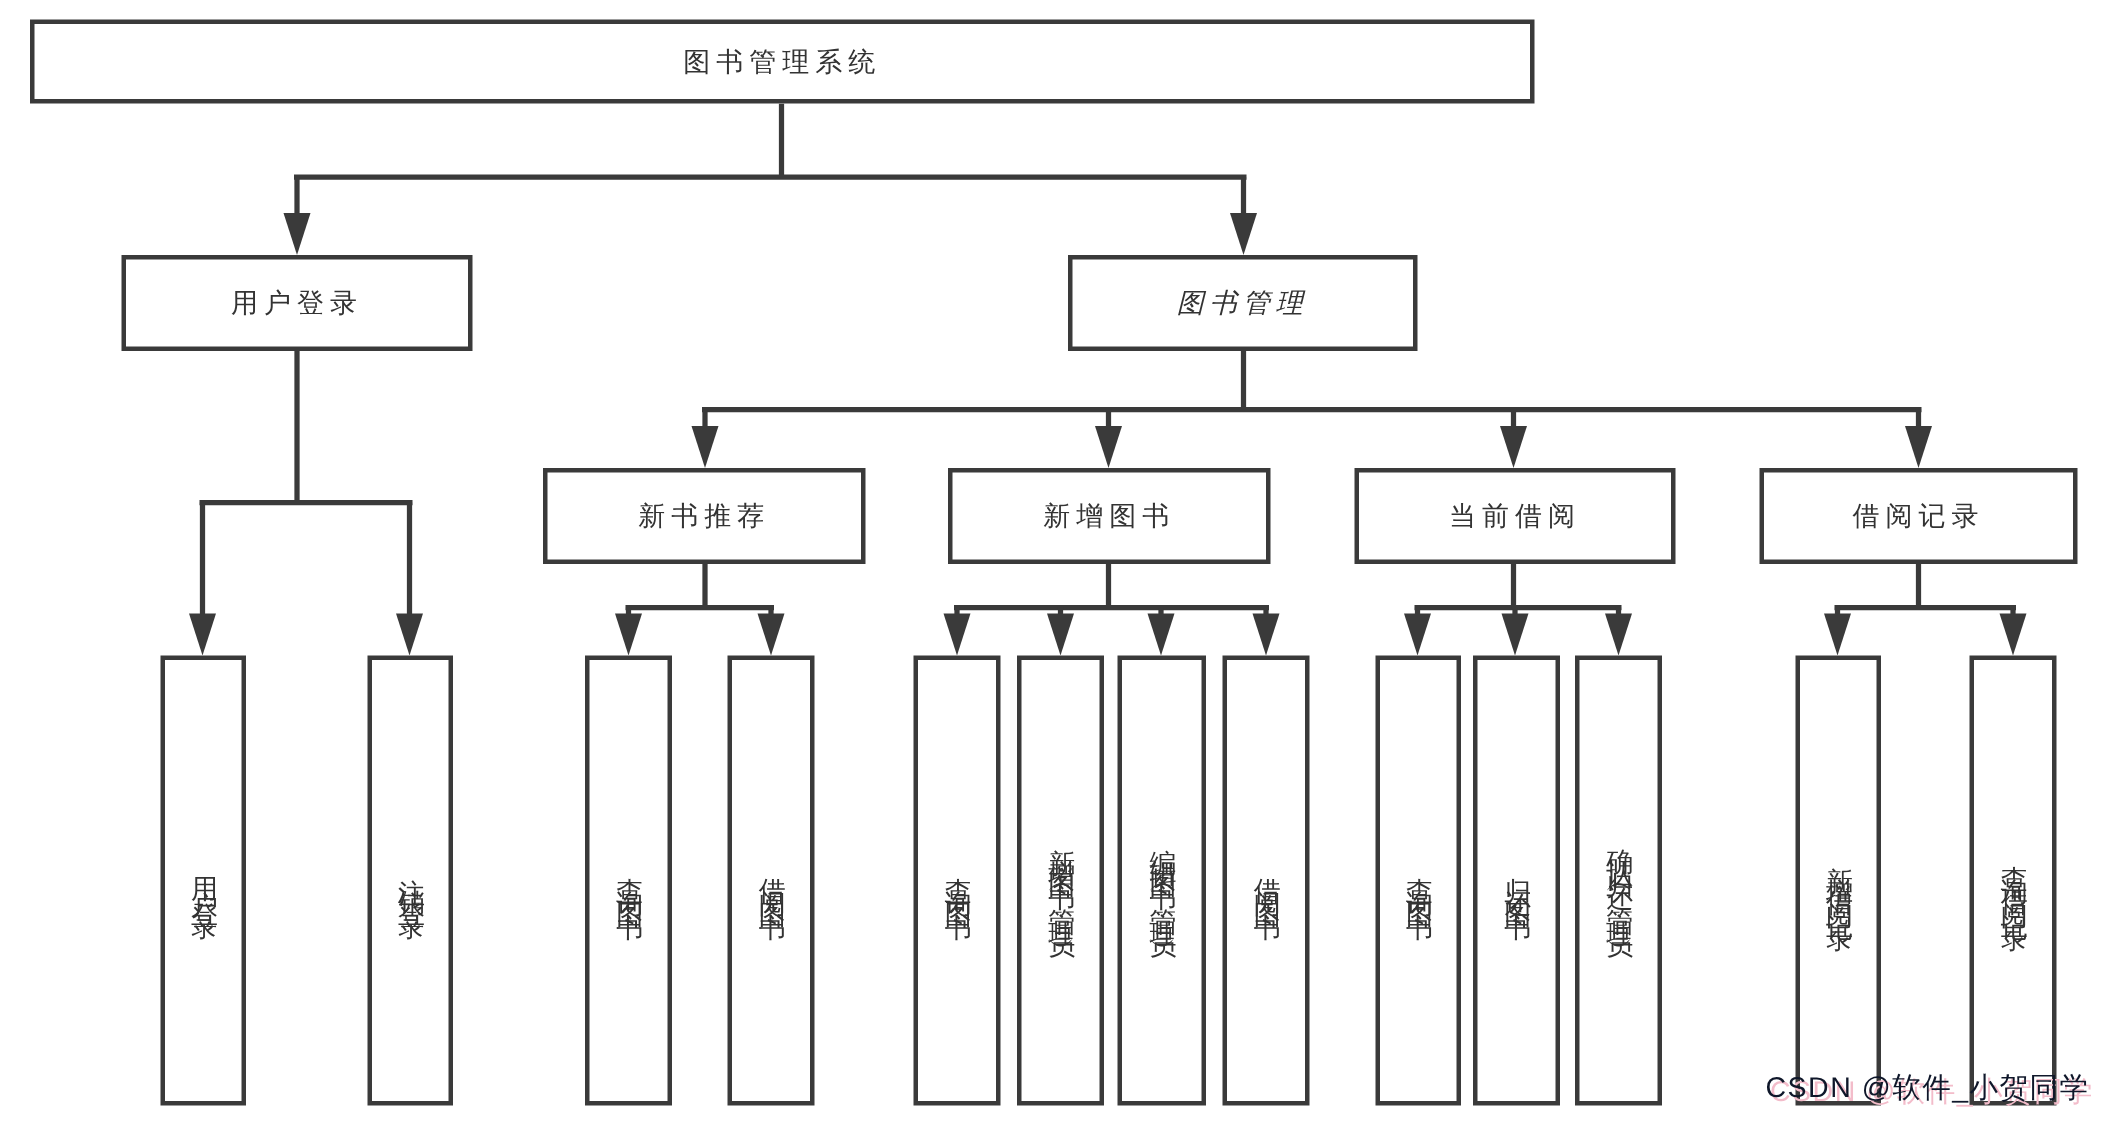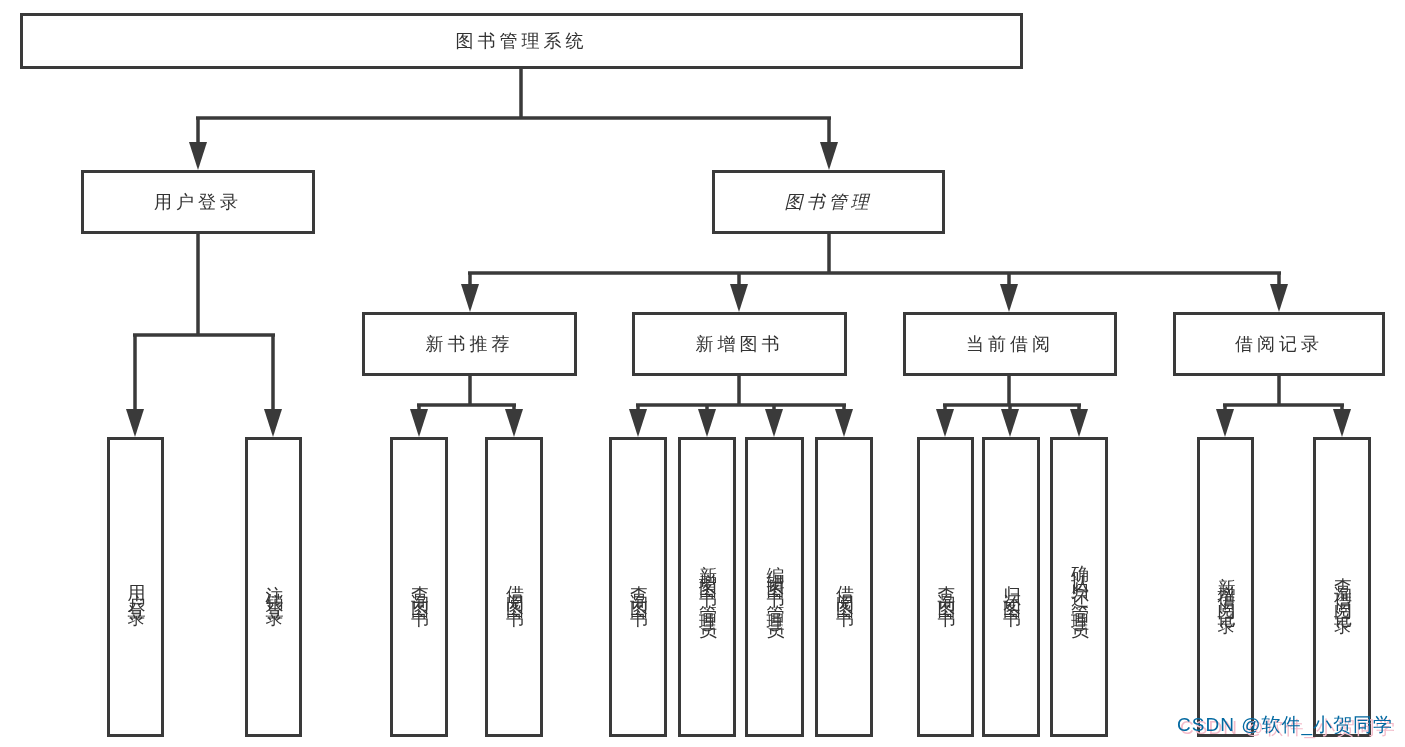--- a/index.html
+++ b/index.html
@@ -46,21 +46,21 @@
     letter-spacing: 8px;
     line-height: 1.1;
     white-space: normal;
   }
   .watermark {
     position: absolute;
     right: 12px;
     bottom: 9px;
     font-size: 19px;
     letter-spacing: 1px;
-    color: #0369a1;
+    color: #0f172a;
     text-shadow: 3px 3px 0 #f3bcca;
     z-index: 2;
     white-space: nowrap;
   }
 </style>
 </head>
 <body>
 
 <div class="canvas">
 

